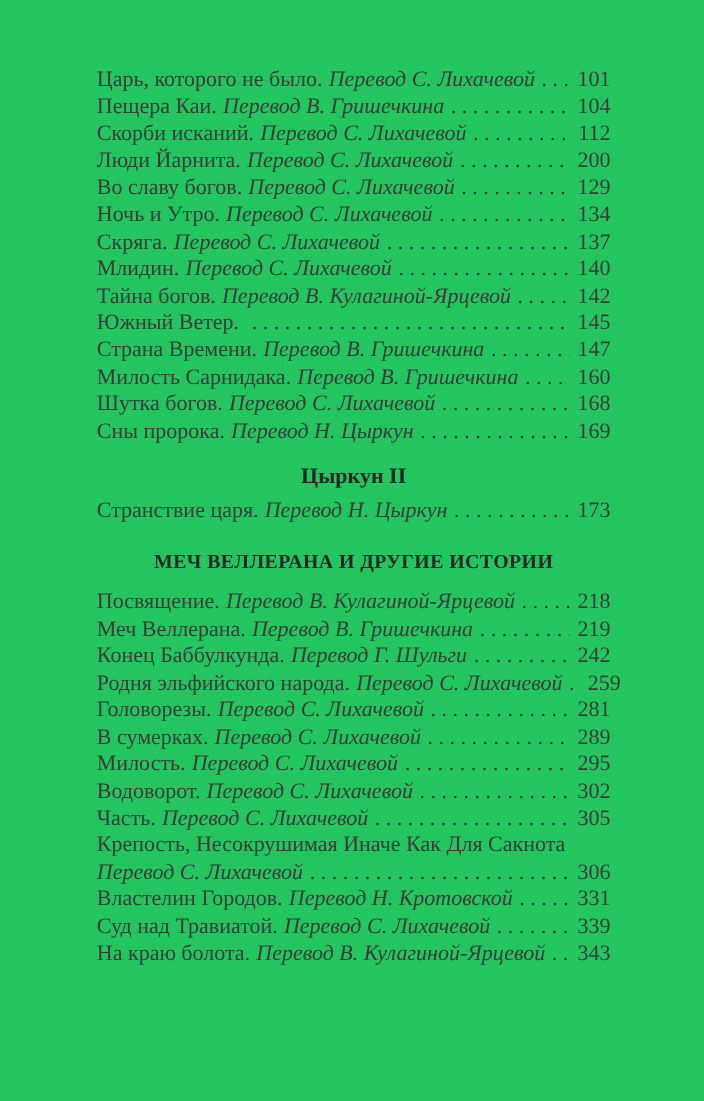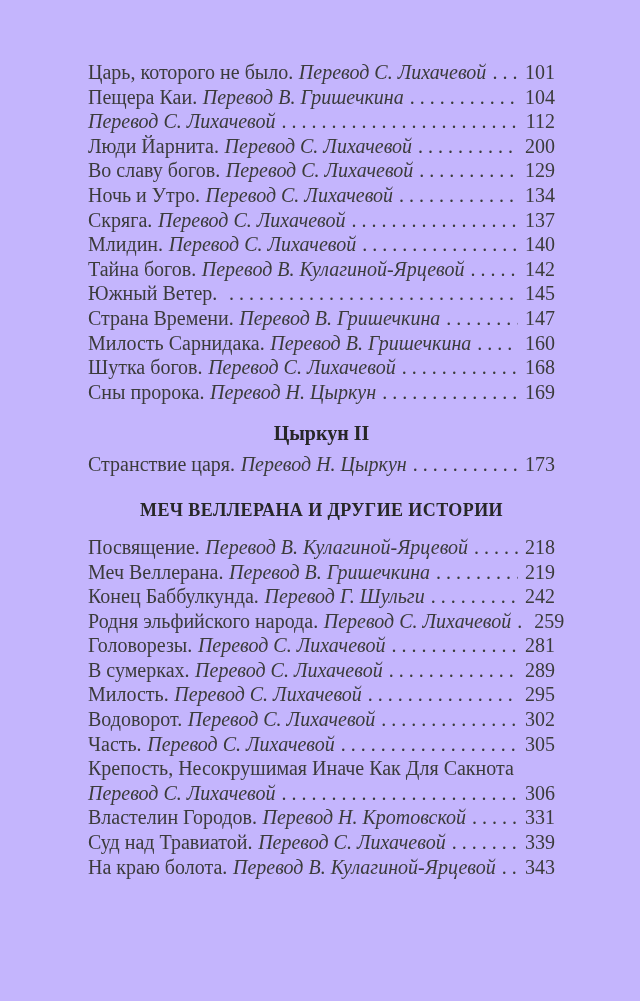--- a/index.html
+++ b/index.html
@@ -11,21 +11,21 @@
     height: 1001px;
     background: #ffffff;
     font-family: "Liberation Serif", serif;
     color: #3b3b3b;
     position: relative;
     overflow: hidden;
   }
   .page {
     position: absolute;
     inset: 0;
-    background: #c4b5fd;
+    background: #22c55e;
   }
   .toc {
     position: absolute;
     left: 88px;
     top: 60px;
     width: 467px;
   }
   .entries-block {
     width: 100%;
   }
@@ -103,20 +103,21 @@
         <div class="entry">
           <div class="entry-row">
             <span class="title">Пещера Каи.</span>
             <span class="translator">Перевод В. Гришечкина</span>
             <span class="leader"></span>
             <span class="pagenum">104</span>
           </div>
         </div>
         <div class="entry">
           <div class="entry-row">
+            <span class="title">Скорби исканий.</span>
             <span class="translator">Перевод С. Лихачевой</span>
             <span class="leader"></span>
             <span class="pagenum">112</span>
           </div>
         </div>
         <div class="entry">
           <div class="entry-row">
             <span class="title">Люди Йарнита.</span>
             <span class="translator">Перевод С. Лихачевой</span>
             <span class="leader"></span>

